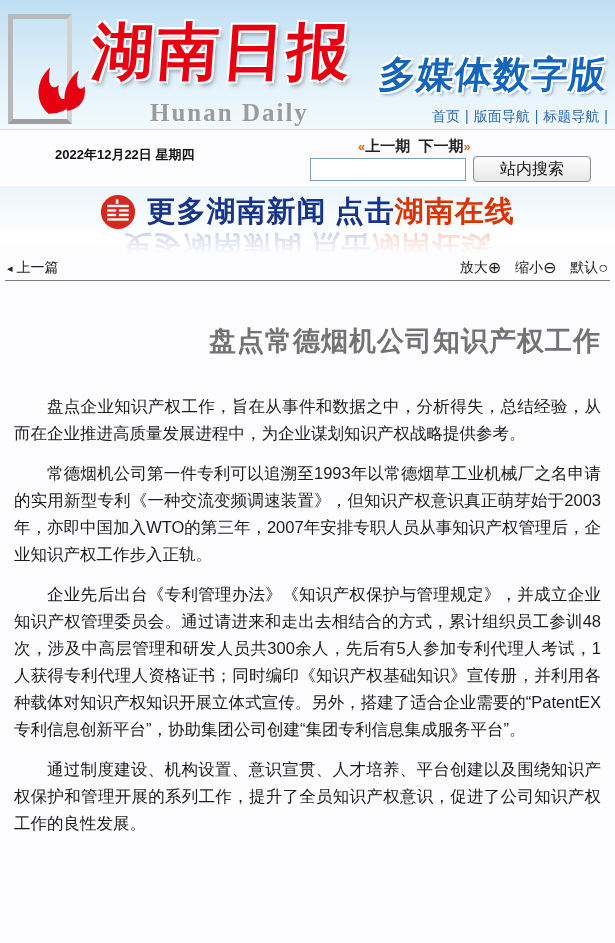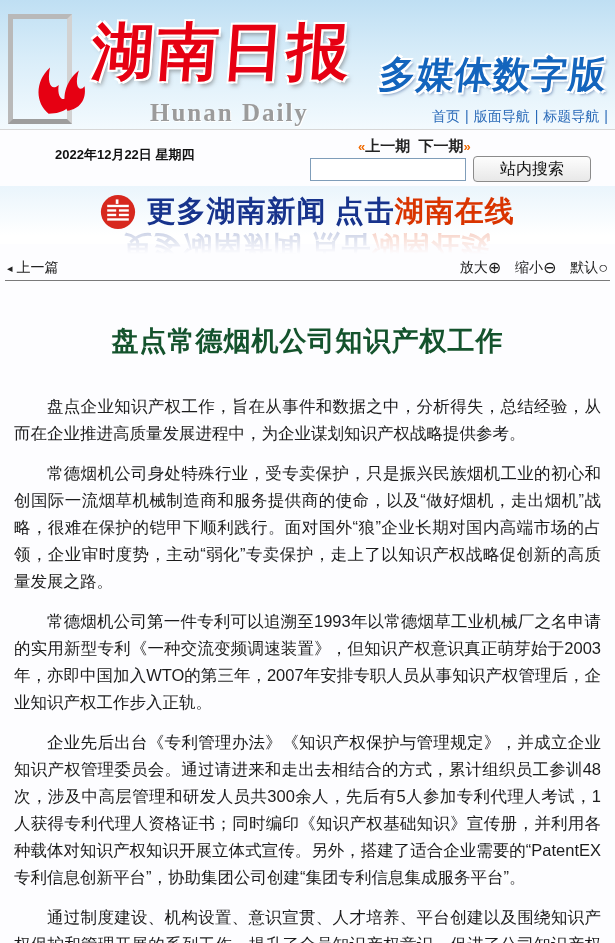--- a/index.html
+++ b/index.html
@@ -95,21 +95,21 @@
     font-size:14px; color:#222;
   }
   .toolbar a { color:#222; text-decoration:none; cursor:pointer; }
   .tri { font-size:11px; color:#222; margin-right:4px; }
   .zoom-group span.lbl { margin-left:10px; }
   .zoom-icon { font-size:16px; vertical-align:-1px; }
 
   
   .article { padding:30px 14px 14px; background:transparent; }
   .article-title {
-    text-align:center; color:#14532d; font-size:27px; font-weight:900;
+    text-align:right; color:#737373; font-size:27px; font-weight:900;
     letter-spacing:1px; margin-bottom:34px;
   }
   .article p {
     font-size:16.5px; line-height:27px; text-indent:2em;
     text-align:justify; margin-bottom:13px; color:#1c1c1c;
   }
 </style>
 </head>
 <body>
 
@@ -165,19 +165,18 @@
     <span class="lbl"></span>
     <a><span>默认</span><span class="zoom-icon">○</span></a>
   </span>
 </div>
 
 <div class="article">
   <h1 class="article-title">盘点常德烟机公司知识产权工作</h1>
 
   <div>
       <p>盘点企业知识产权工作，旨在从事件和数据之中，分析得失，总结经验，从而在企业推进高质量发展进程中，为企业谋划知识产权战略提供参考。</p>
-      <p>常德烟机公司身处特殊行业，受专卖保护，只是振兴民族烟机工业的初心和创国际一流烟草机械制造商和服务提供商的使命，以及“做好烟机，走出烟机”战略，很难在保护的铠甲下顺利践行。面对国外“狼”企业长期对国内高端市场的占领，企业审时度势，主动“弱化”专卖保护，走上了以知识产权战略促创新的高质量发展之路。</p>
       <p>常德烟机公司第一件专利可以追溯至1993年以常德烟草工业机械厂之名申请的实用新型专利《一种交流变频调速装置》，但知识产权意识真正萌芽始于2003年，亦即中国加入WTO的第三年，2007年安排专职人员从事知识产权管理后，企业知识产权工作步入正轨。</p>
       <p>企业先后出台《专利管理办法》《知识产权保护与管理规定》，并成立企业知识产权管理委员会。通过请进来和走出去相结合的方式，累计组织员工参训48次，涉及中高层管理和研发人员共300余人，先后有5人参加专利代理人考试，1人获得专利代理人资格证书；同时编印《知识产权基础知识》宣传册，并利用各种载体对知识产权知识开展立体式宣传。另外，搭建了适合企业需要的“PatentEX专利信息创新平台”，协助集团公司创建“集团专利信息集成服务平台”。</p>
       <p>通过制度建设、机构设置、意识宣贯、人才培养、平台创建以及围绕知识产权保护和管理开展的系列工作，提升了全员知识产权意识，促进了公司知识产权工作的良性发展。</p>
     </div>
 
 </div>
 
 </body></html>

